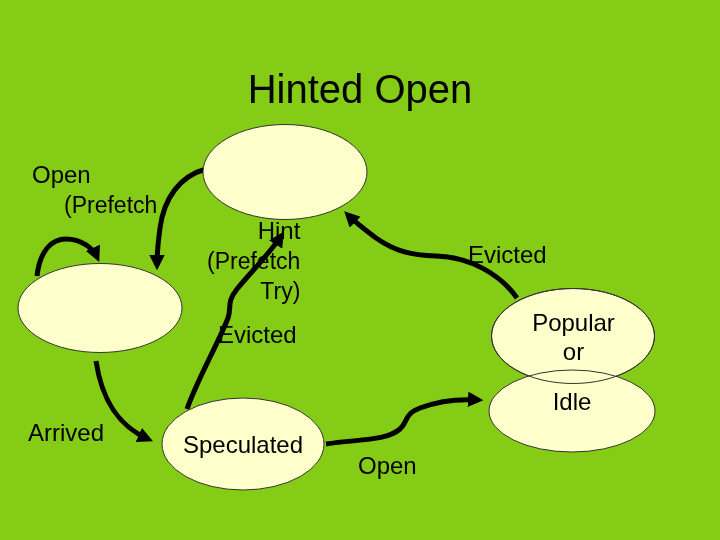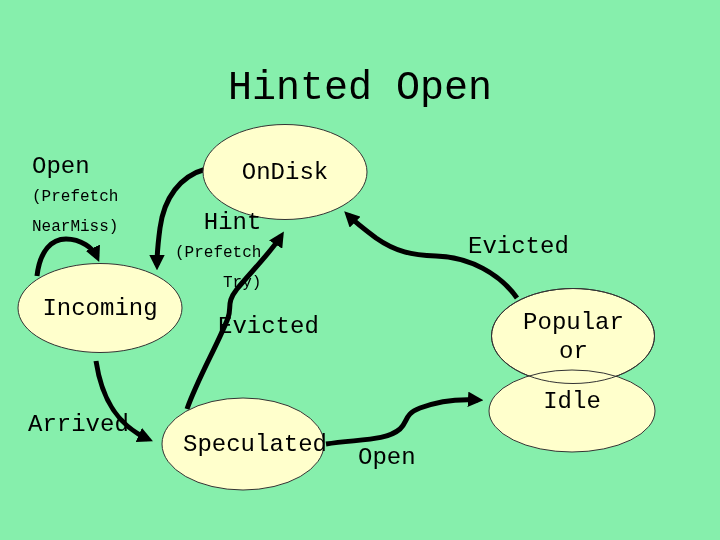--- a/index.html
+++ b/index.html
@@ -1,31 +1,31 @@
 <!DOCTYPE html>
 <html><head>
 <meta charset="utf-8">
 <style>
   html,body{margin:0;padding:0;background:#ffffff;}
   #slide{
-    position:relative;width:720px;height:540px;background:#86efac;overflow:hidden;
-    font-family:Liberation Mono, monospace;color:#000000;
+    position:relative;width:720px;height:540px;background:#84cc16;overflow:hidden;
+    font-family:Liberation Sans, sans-serif;color:#000000;
   }
   #diagram-svg{position:absolute;left:0;top:0;width:720px;height:540px;}
   .slide-title{
     position:absolute;left:0;top:66px;width:720px;text-align:center;
     font-size:40px;line-height:46px;color:#000;
   }
   .node-label{
     position:absolute;display:flex;flex-direction:column;align-items:center;justify-content:center;
     font-size:24px;line-height:29px;text-align:center;color:#000;pointer-events:none;
   }
   .edge-label{position:absolute;color:#000;white-space:nowrap;}
-  .edge-label .l1{display:block;font-size:24px;line-height:31px;}
-  .edge-label .l2{display:block;font-size:16px;line-height:30px;}
+  .edge-label .l1{display:block;font-size:24px;line-height:31px;margin-top:8px;}
+  .edge-label .l2{display:block;font-size:23px;line-height:30px;margin-left:32px;}
 </style>
 </head>
 <body>
 
 <div id="slide">
 
   <svg id="diagram-svg" viewBox="0 0 720 540" xmlns="http://www.w3.org/2000/svg">
     <defs>
       <marker id="arrow" viewBox="0 0 10 10" refX="6.5" refY="5" markerWidth="3.1" markerHeight="3.1" orient="auto-start-reverse">
         <path d="M 0 0 L 10 5 L 0 10 z" fill="#000000"></path>
@@ -42,33 +42,30 @@
     <ellipse cx="285" cy="172" rx="82" ry="47.5" fill="#ffffcc" stroke="#333" stroke-width="1"></ellipse>
     <ellipse cx="100" cy="308" rx="82" ry="44.5" fill="#ffffcc" stroke="#333" stroke-width="1"></ellipse>
     <ellipse cx="243" cy="444" rx="81" ry="46" fill="#ffffcc" stroke="#333" stroke-width="1"></ellipse>
     <ellipse cx="573" cy="336" rx="81.5" ry="47.5" fill="#ffffcc" stroke="#333" stroke-width="1"></ellipse>
     <ellipse cx="572" cy="411" rx="83" ry="41" fill="#ffffcc" stroke="#333" stroke-width="1"></ellipse>
     <ellipse cx="573" cy="336" rx="81.5" ry="47.5" fill="none" stroke="#333" stroke-width="1"></ellipse>
   </svg>
 
   <div class="slide-title">Hinted Open</div>
 
-  <div class="node-label" style="left:203px;top:125px;width:164px;height:95px;">OnDisk</div>
-  <div class="node-label" style="left:18px;top:264px;width:164px;height:89px;">Incoming</div>
-  <div class="node-label" style="left:174px;top:398px;width:162px;height:92px;">Speculated</div>
+  <div class="node-label" style="left:162px;top:398px;width:162px;height:92px;">Speculated</div>
   <div class="node-label" style="left:489px;top:370px;width:166px;height:82px;transform:translateY(-10px);">Idle</div>
   <div class="node-label" style="left:492px;top:289px;width:163px;height:95px;">
     <span>Popular</span>
     <span>or</span>
   </div>
 
   <div class="edge-label" style="left:32px;top:151px;">
     <span class="l1">Open</span>
     <span class="l2">(Prefetch</span>
-    <span class="l2">NearMiss)</span>
   </div>
 
   <div class="edge-label" style="left:175px;top:207px;text-align:right;">
     <span class="l1">Hint</span>
     <span class="l2">(Prefetch</span>
     <span class="l2">Try)</span>
   </div>
 
   <div class="edge-label" style="left:468px;top:231px;">
     <span class="l1">Evicted</span>

